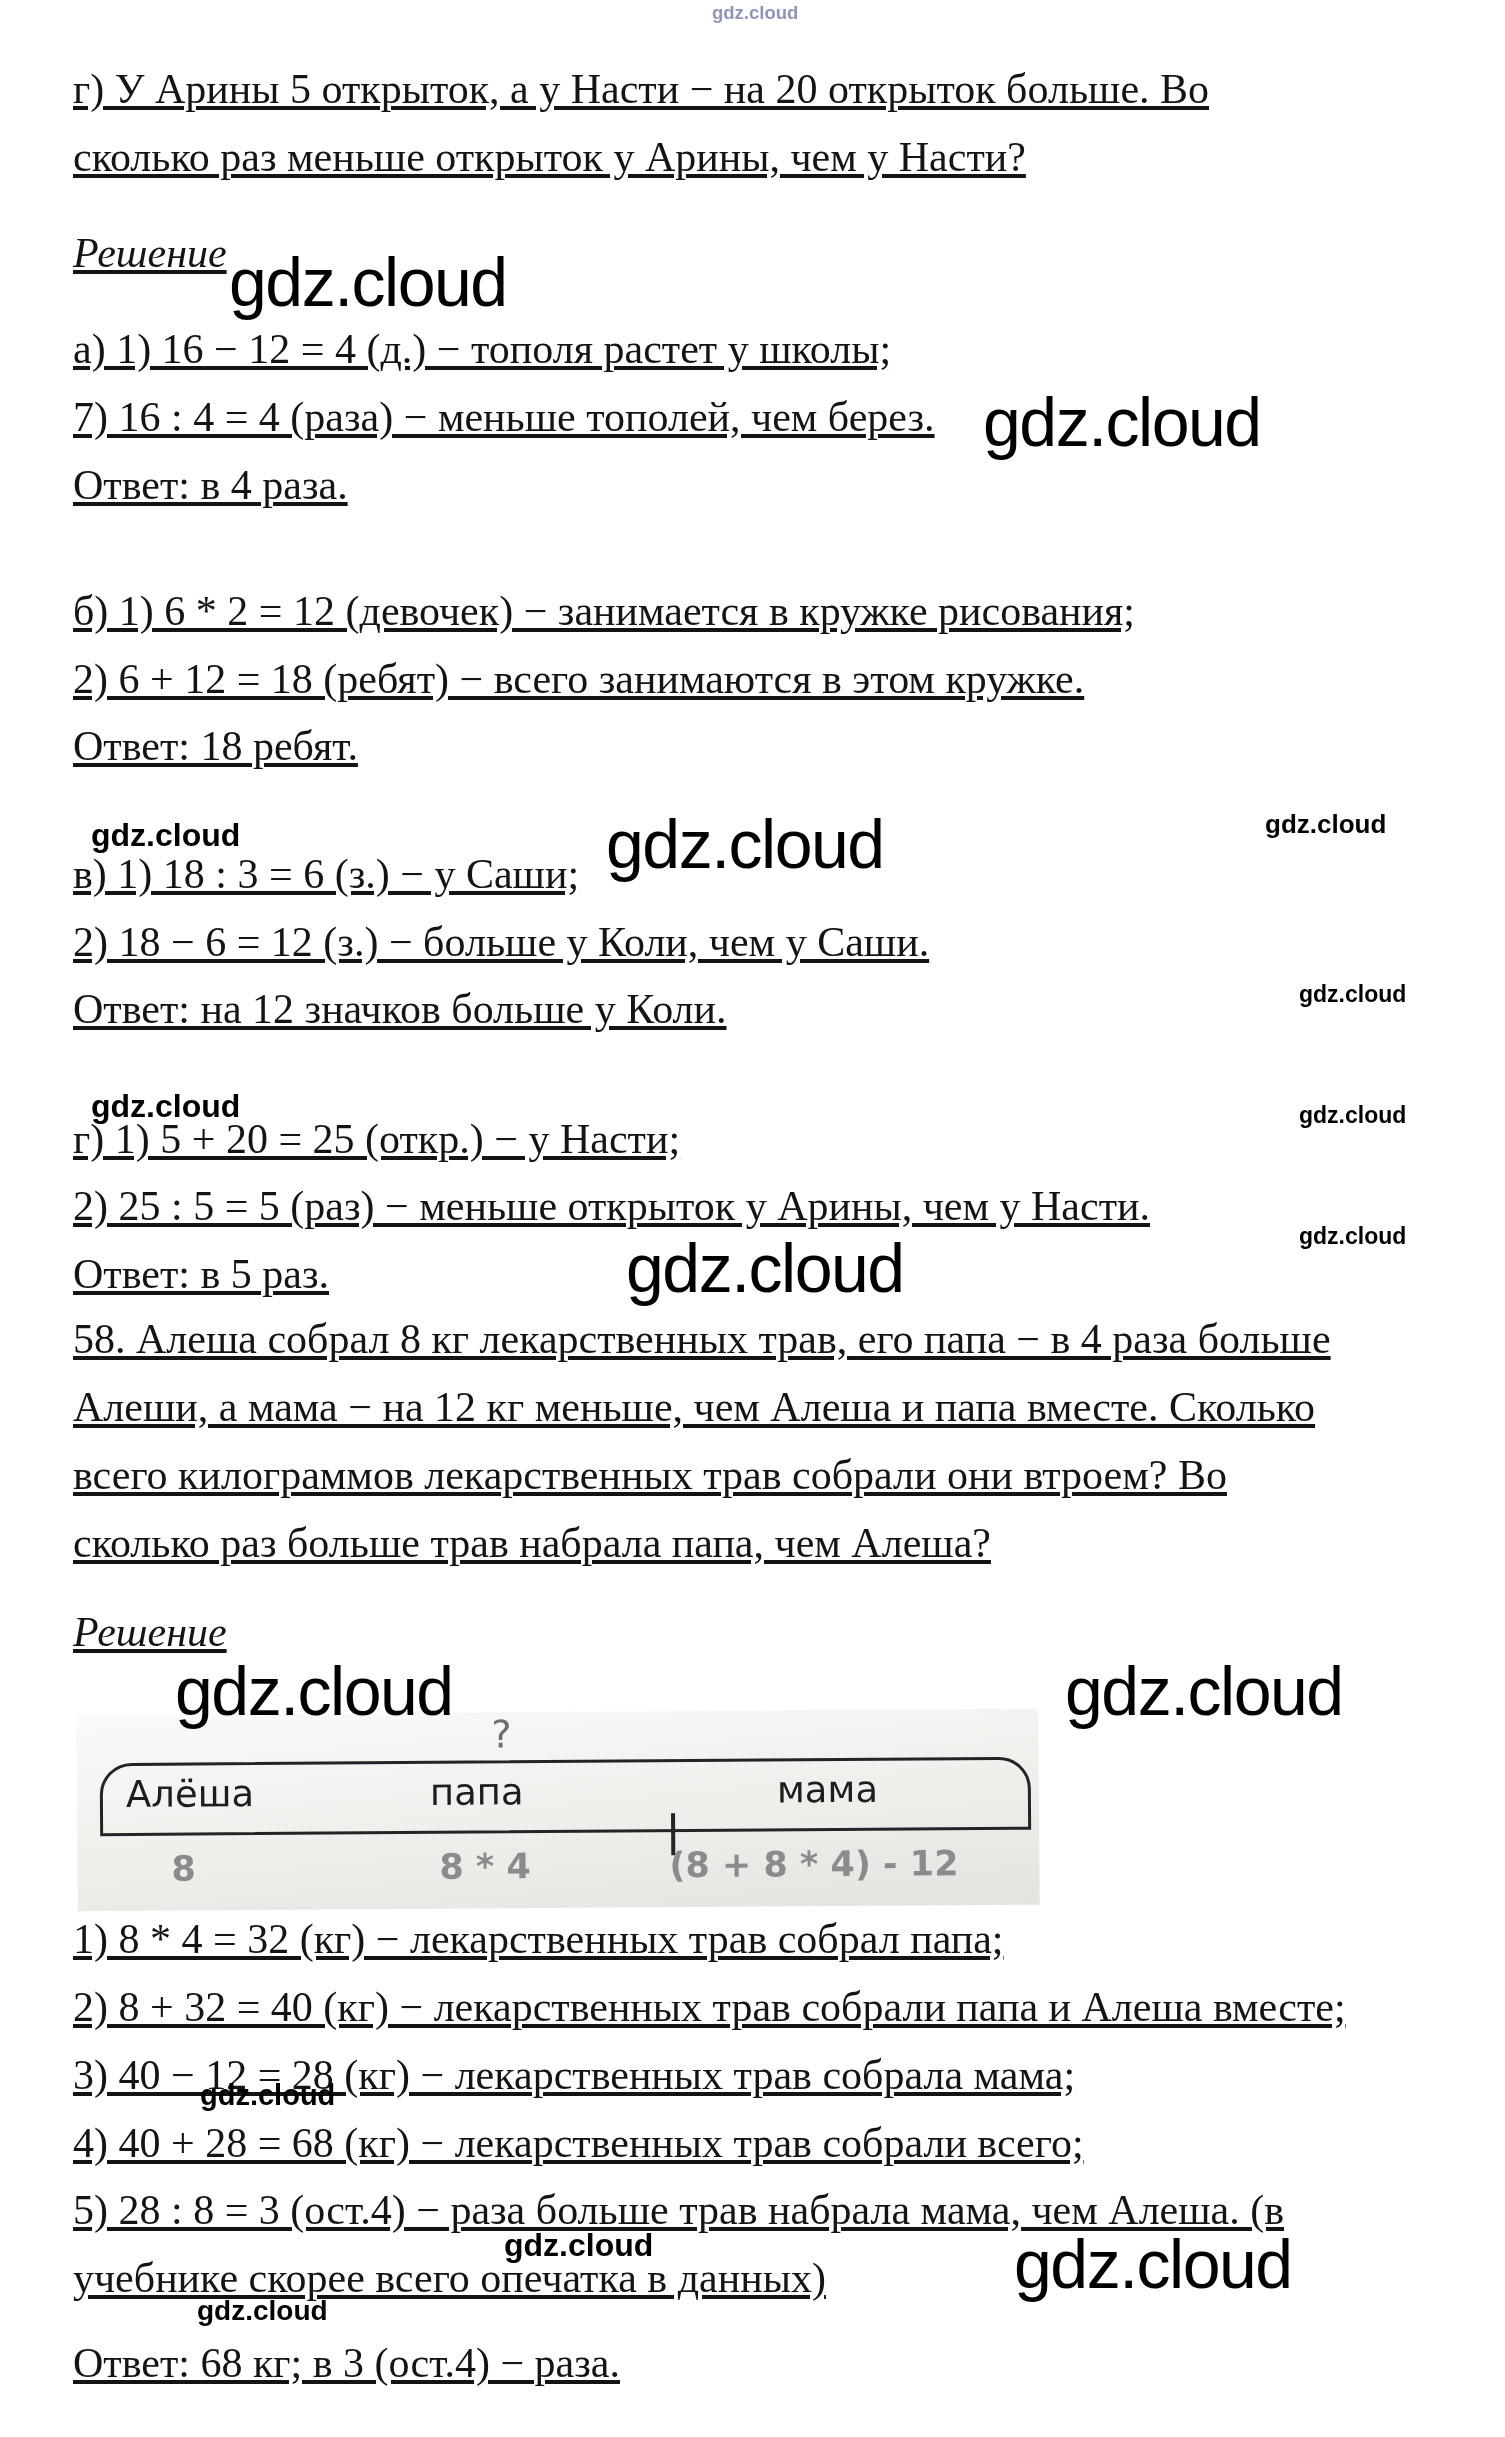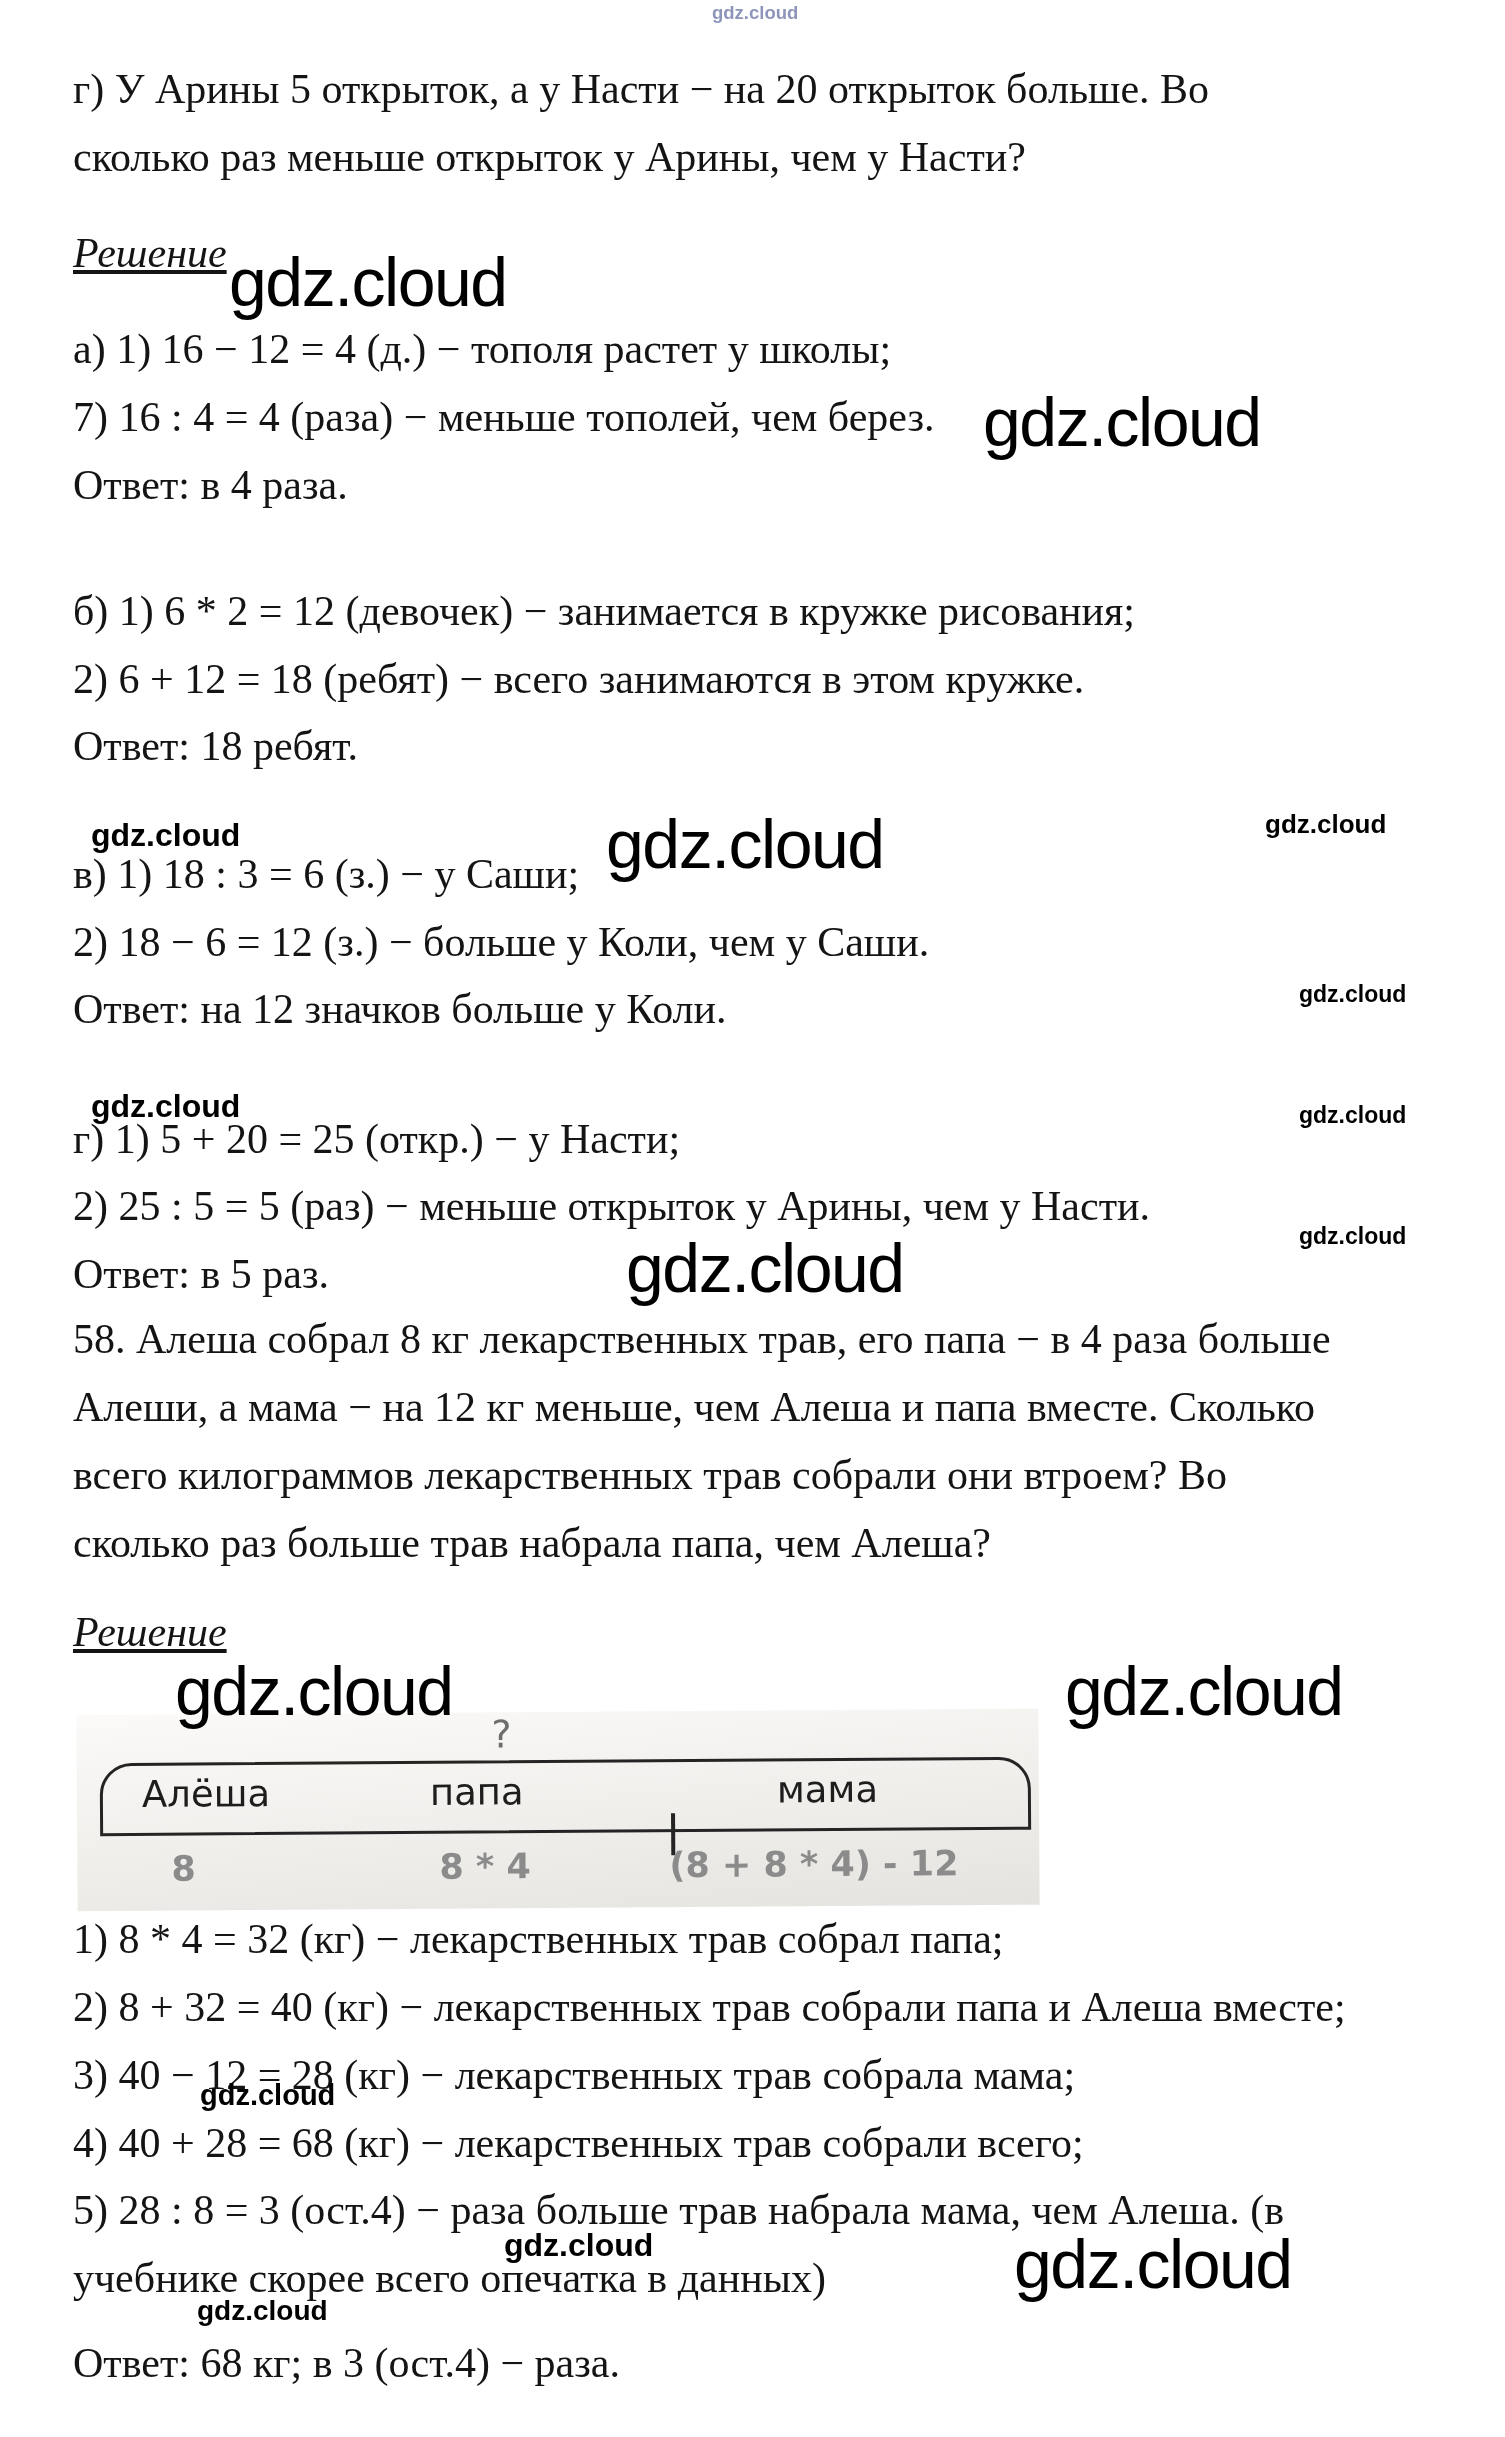--- a/index.html
+++ b/index.html
@@ -11,20 +11,21 @@
     overflow: hidden;
     font-family: "Liberation Serif", serif;
     color: #141414;
   }
   .line {
     position: absolute;
     left: 73px;
     font-size: 42px;
     line-height: 1.15;
     white-space: nowrap;
+    text-decoration: underline;
   }
   .solution-heading {
     font-style: italic;
     text-decoration: underline;
   }
   
   .wm {
     position: absolute;
     font-family: "Liberation Sans", sans-serif;
     color: #000000;
@@ -102,21 +103,21 @@
   <div class="line" style="top:1315px">58. Алеша собрал 8 кг лекарственных трав, его папа − в 4 раза больше</div>
   <div class="line" style="top:1383px">Алеши, а мама − на 12 кг меньше, чем Алеша и папа вместе. Сколько</div>
   <div class="line" style="top:1451px">всего килограммов лекарственных трав собрали они втроем? Во</div>
   <div class="line" style="top:1519px">сколько раз больше трав набрала папа, чем Алеша?</div>
 
   <div class="line solution-heading" style="top:1608px">Решение</div>
 
   <div class="diagram">
     <div class="dg-qmark">?</div>
     <div class="dg-brace"></div>
-    <div class="dg-label" style="left:65px">Алёша</div>
+    <div class="dg-label" style="left:49px">Алёша</div>
     <div class="dg-label" style="left:353px">папа</div>
     <div class="dg-label" style="left:700px">мама</div>
     <div class="dg-tick"></div>
     <div class="dg-value" style="left:94px">8</div>
     <div class="dg-value" style="left:362px">8 * 4</div>
     <div class="dg-value" style="left:592px">(8 + 8 * 4) - 12</div>
   </div>
 
   <div class="line" style="top:1915px">1) 8 * 4 = 32 (кг) − лекарственных трав собрал папа;</div>
   <div class="line" style="top:1983px">2) 8 + 32 = 40 (кг) − лекарственных трав собрали папа и Алеша вместе;</div>

